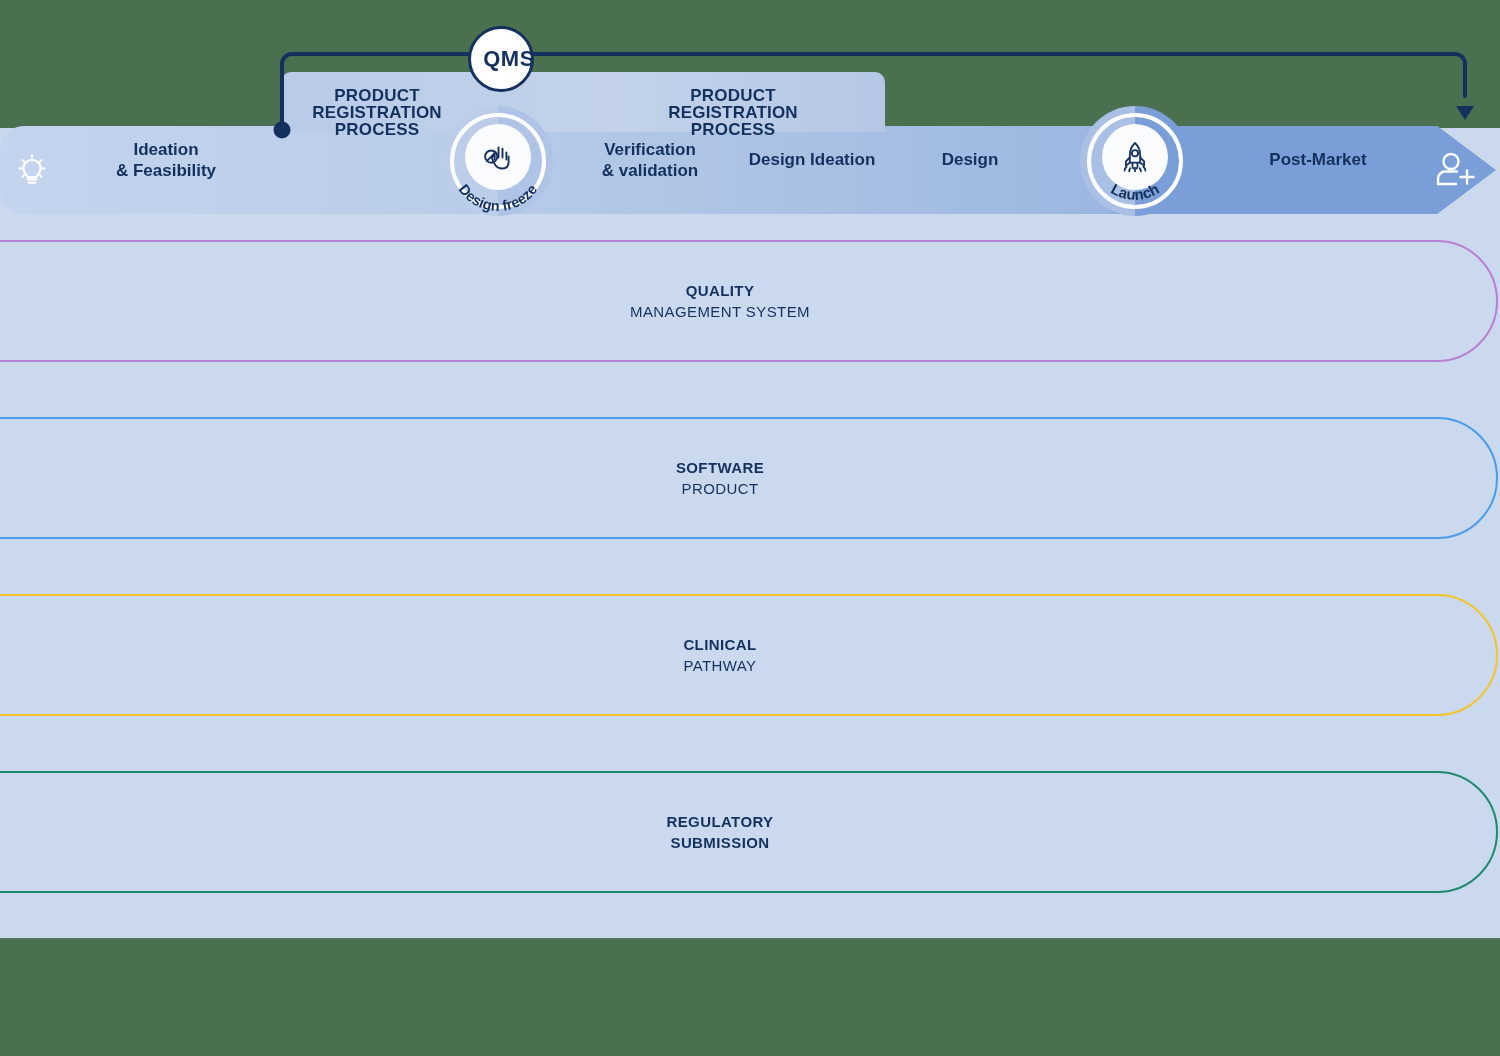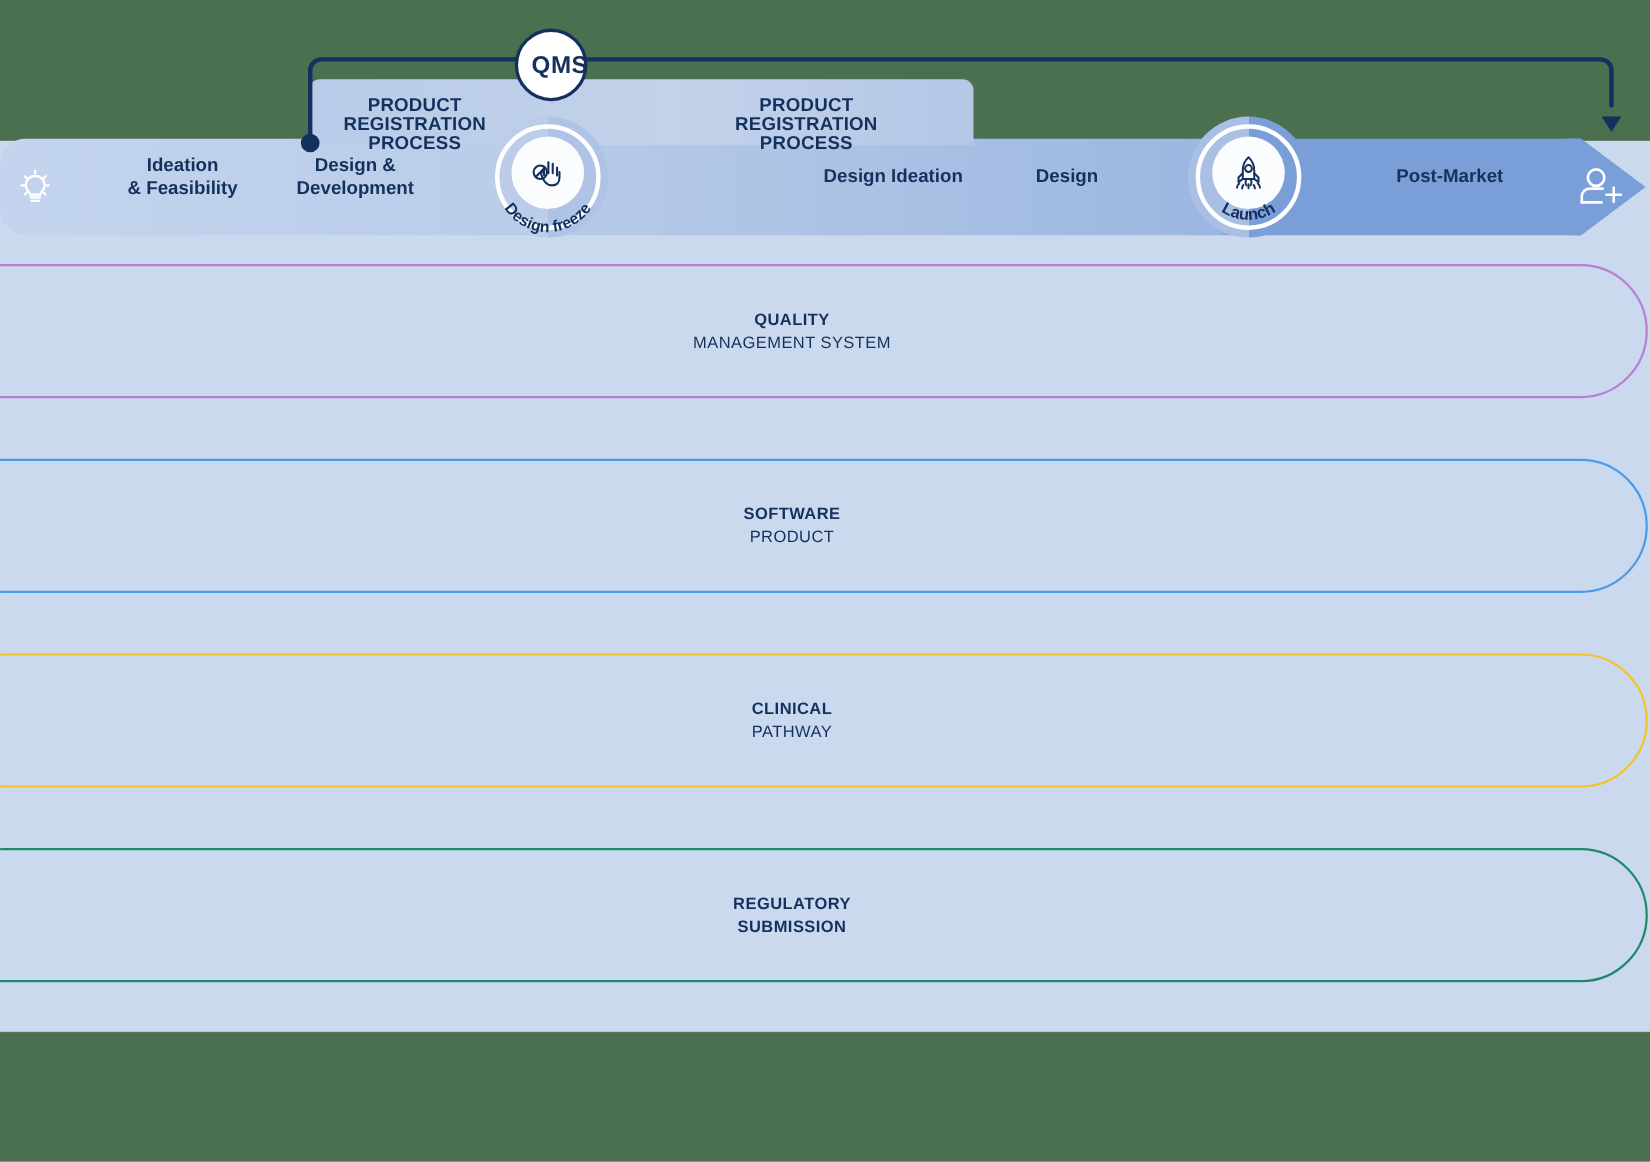--- a/index.html
+++ b/index.html
@@ -147,22 +147,22 @@
           <path d="M4 36v-5.5c0-3.9 3.2-7 7-7h12"></path>
           <path d="M4 36h18"></path>
           <path d="M33 22.5v13M26.5 29h13"></path>
         </g>
       </svg>
     </span>
   </div>
 
   <div class="stage-label" style="left:76px;top:139px;width:180px;">Ideation
 &amp; Feasibility</div>
-  <div class="stage-label" style="left:233px;top:139px;width:180px;">Design &amp;
-Development</div>
+  <div class="stage-label" style="left:560px;top:139px;width:180px;">Verification
+&amp; validation</div>
   <div class="stage-label" style="left:722px;top:149px;width:180px;">Design Ideation</div>
   <div class="stage-label" style="left:880px;top:149px;width:180px;">Design</div>
   <div class="stage-label" style="left:1228px;top:149px;width:180px;">Post-Market</div>
 
   <div class="prp-tab" style="left:281px;top:72px;width:604px;height:60px;"></div>
   <div class="prp-text" style="left:287px;top:87px;width:180px;">PRODUCT REGISTRATION
 PROCESS</div>
   <div class="prp-text" style="left:643px;top:87px;width:180px;">PRODUCT REGISTRATION
 PROCESS</div>
 

